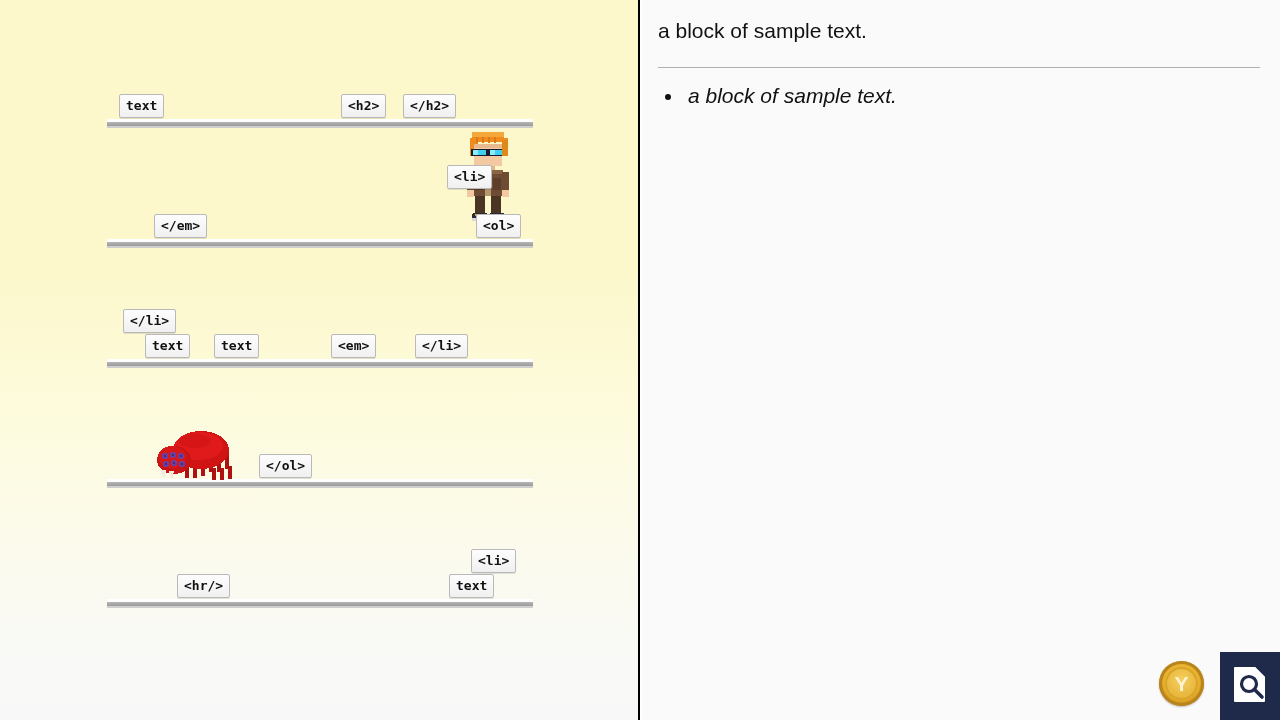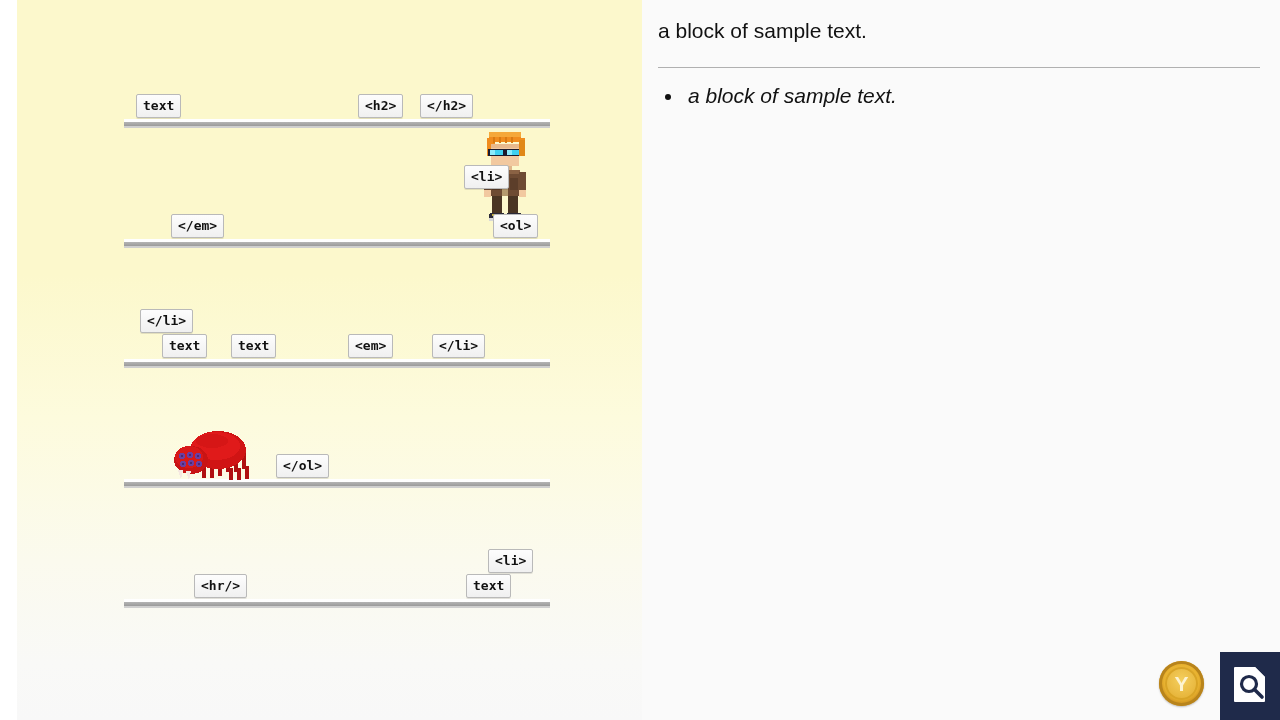--- a/index.html
+++ b/index.html
@@ -5,21 +5,21 @@
   * { margin:0; padding:0; box-sizing:border-box; }
   html, body {
     width:1280px; height:720px; overflow:hidden;
     font-family:"Liberation Sans", sans-serif;
     background:#fff;
   }
   #app { position:relative; width:1280px; height:720px; }
 
   
   #game-panel {
-    position:absolute; left:17px; top:0; width:640px; height:720px;
+    position:absolute; left:0; top:0; width:640px; height:720px;
     background:linear-gradient(to bottom,
       #fcf8cc 0%, #fcf8cc 38%, #fdfbdd 58%, #fbfaee 78%, #f9f9f7 92%, #f8f8f8 100%);
     border-right:2px solid #000;
     overflow:hidden;
   }
 
   .platform {
     position:absolute; left:107px; width:426px; height:9px;
   }
   .platform .top   { height:3px; background:#ffffff; }

